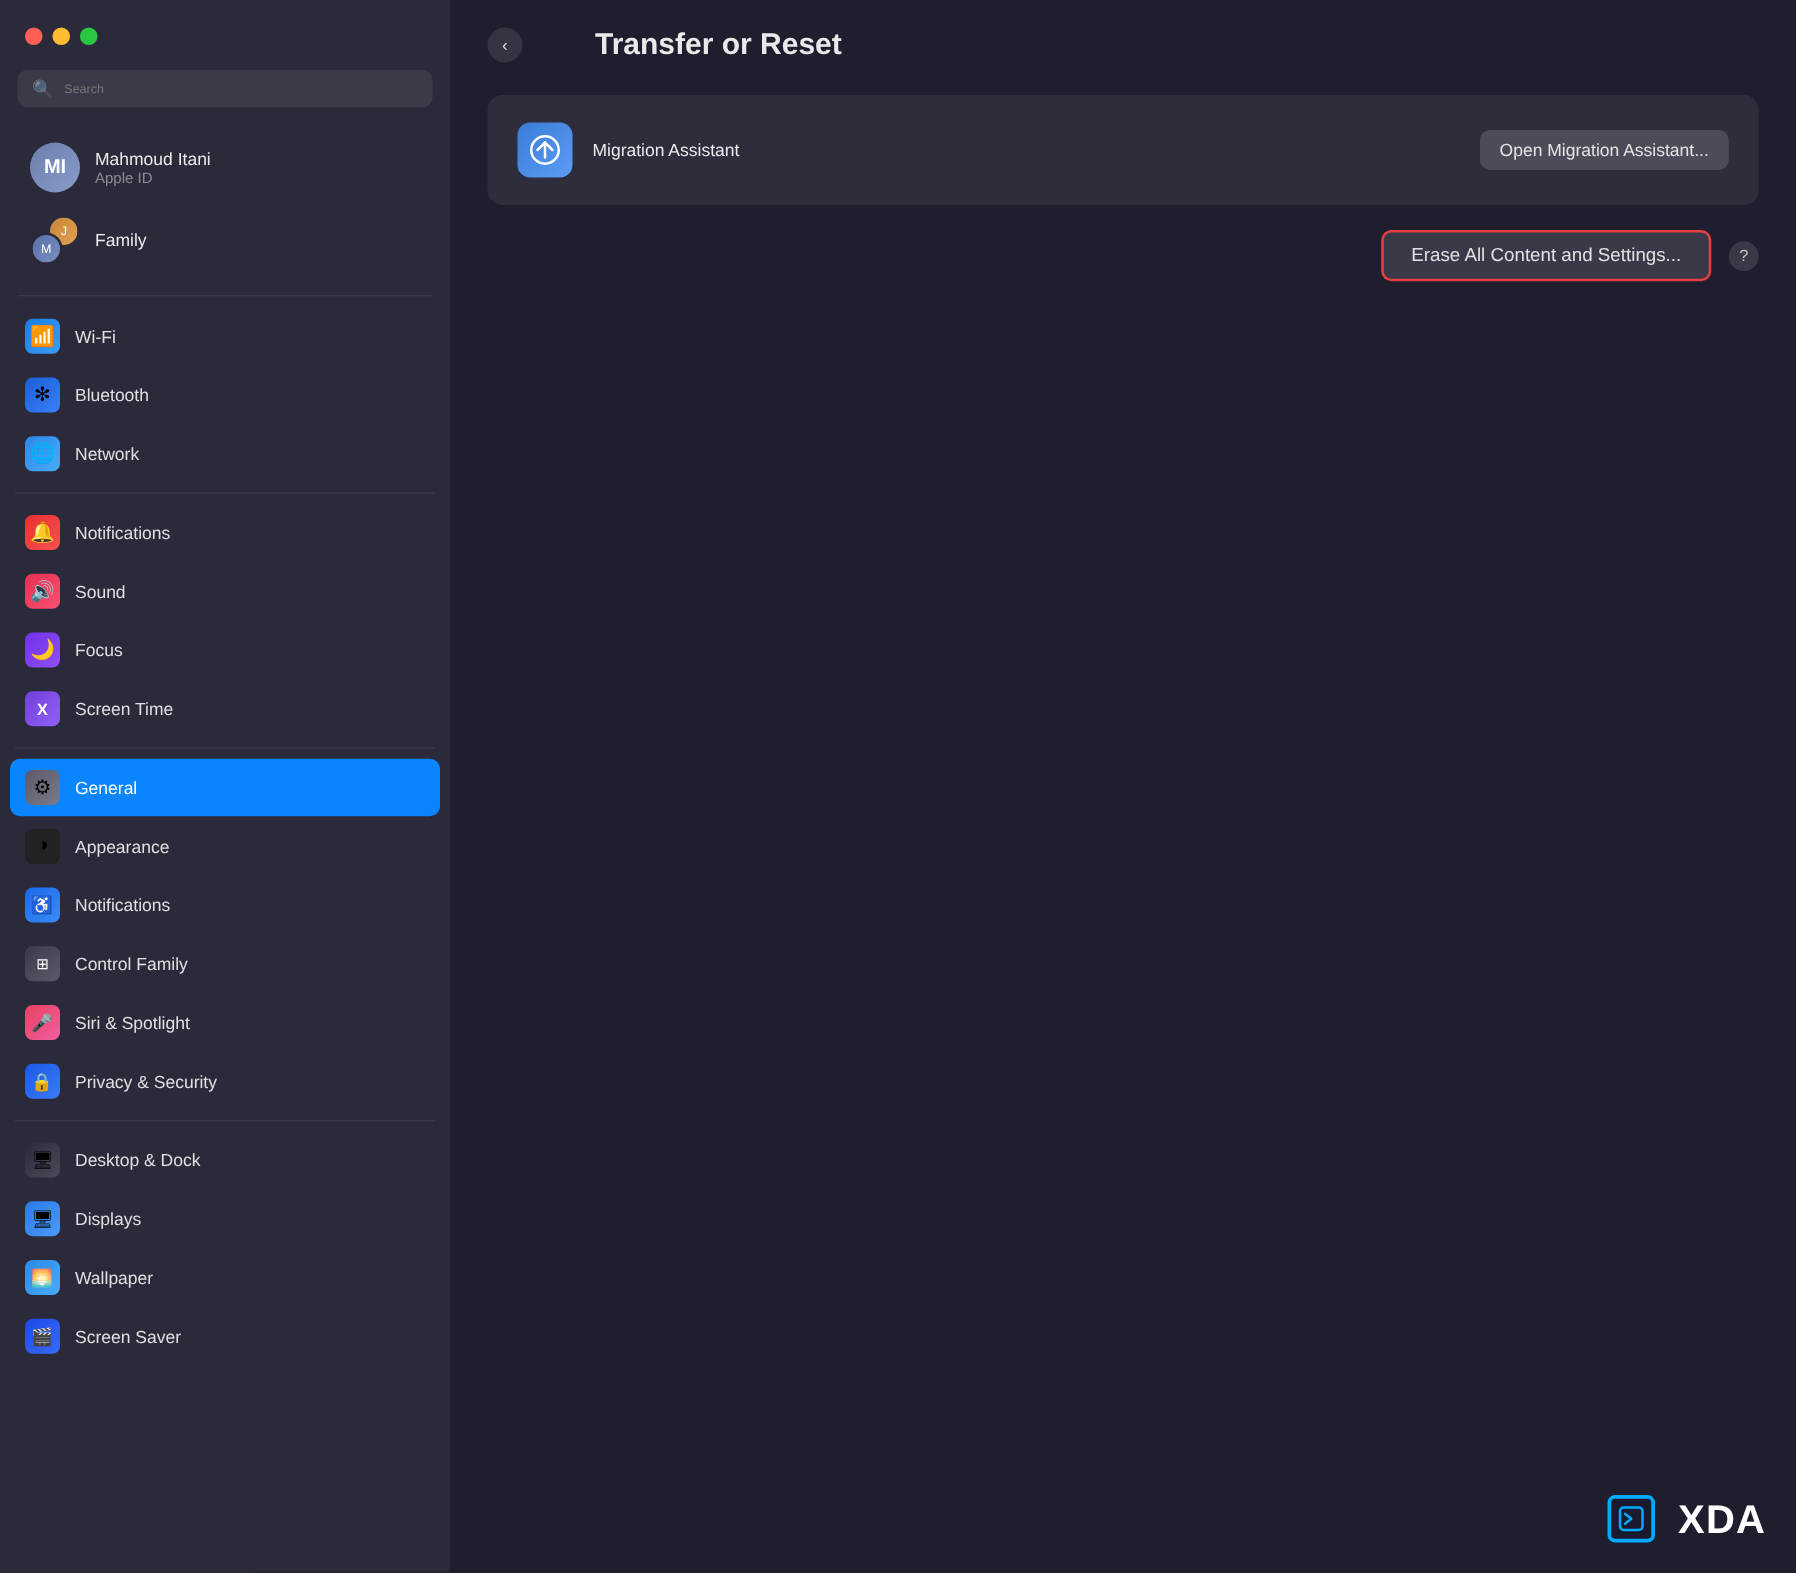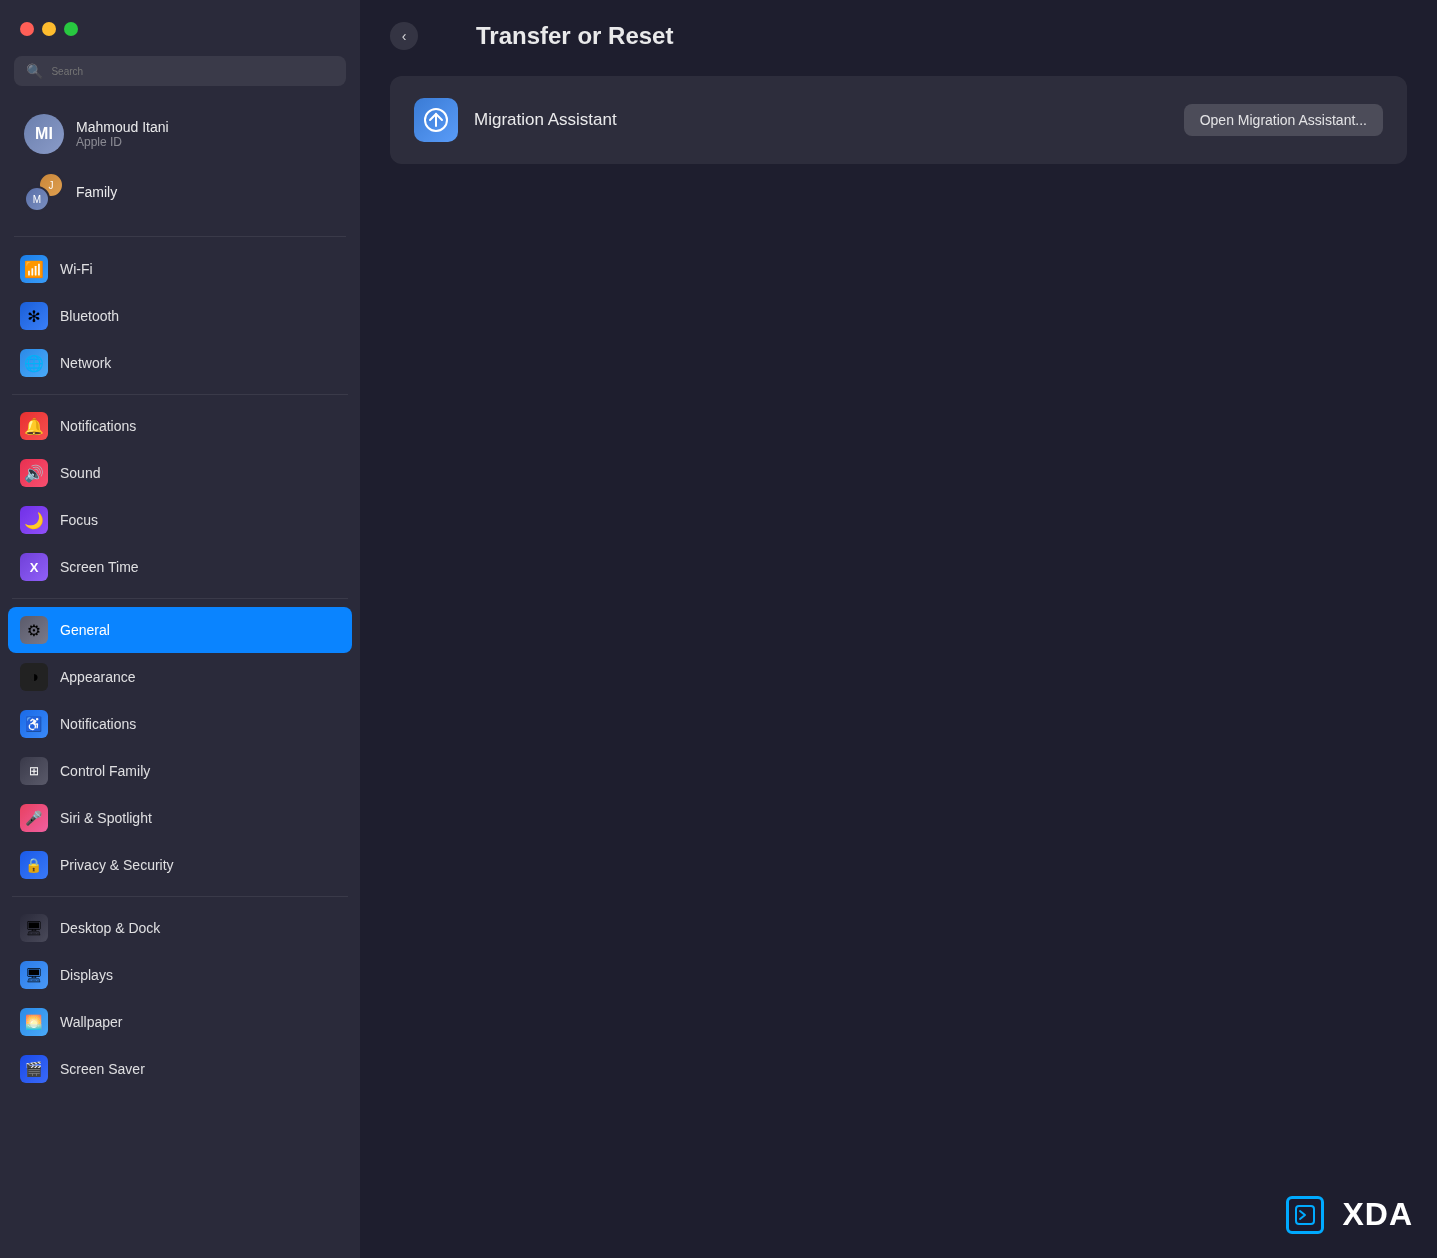--- a/index.html
+++ b/index.html
@@ -252,21 +252,21 @@
       border-radius: 10px;
       background: linear-gradient(135deg, #3a7bd5, #5a9cf8);
       display: flex;
       align-items: center;
       justify-content: center;
       font-size: 24px;
       flex-shrink: 0;
     }
 
     .migration-name {
-      font-size: 17px;
+      font-size: 14px;
       font-weight: 500;
       color: rgba(255,255,255,0.9);
     }
 
     .open-btn {
       background: rgba(255,255,255,0.15);
       border: none;
       border-radius: 8px;
       padding: 8px 16px;
       color: rgba(255,255,255,0.85);
@@ -315,20 +315,21 @@
     }
 
     
     .xda-watermark {
       position: absolute;
       bottom: 24px;
       right: 24px;
       font-size: 32px;
       font-weight: 900;
       display: flex;
+      align-items: center;
       gap: 18px;
     }
 
     .xda-icon {
       width: 38px;
       height: 38px;
       background: #1a1a2e;
       border: 3px solid #00aaff;
       border-radius: 6px;
       display: flex;
@@ -495,20 +496,24 @@
               <path d="M8 14 L14 8 L20 14" stroke="white" stroke-width="2" fill="none" stroke-linecap="round"></path>
               <path d="M14 8 L14 20" stroke="white" stroke-width="2" stroke-linecap="round"></path>
             </svg>
           </div>
           <span class="migration-name">Migration Assistant</span>
         </div>
         <button class="open-btn">Open Migration Assistant...</button>
       </div>
     </div>
 
+    <div class="erase-row">
+      <button class="erase-btn">Erase All Content and Settings...</button>
+      <button class="help-btn">?</button>
+    </div>
   </div>
 
   <div class="xda-watermark">
     <div class="xda-icon">
       <svg width="22" height="22" viewBox="0 0 22 22" fill="none">
         <rect x="2" y="2" width="18" height="18" rx="3" stroke="#00aaff" stroke-width="2" fill="none"></rect>
         <path d="M6 7 L11 11 L6 15" stroke="#00aaff" stroke-width="2" stroke-linecap="round" stroke-linejoin="round" fill="none"></path>
       </svg>
     </div>
     <span class="xda-text">XDA</span>

